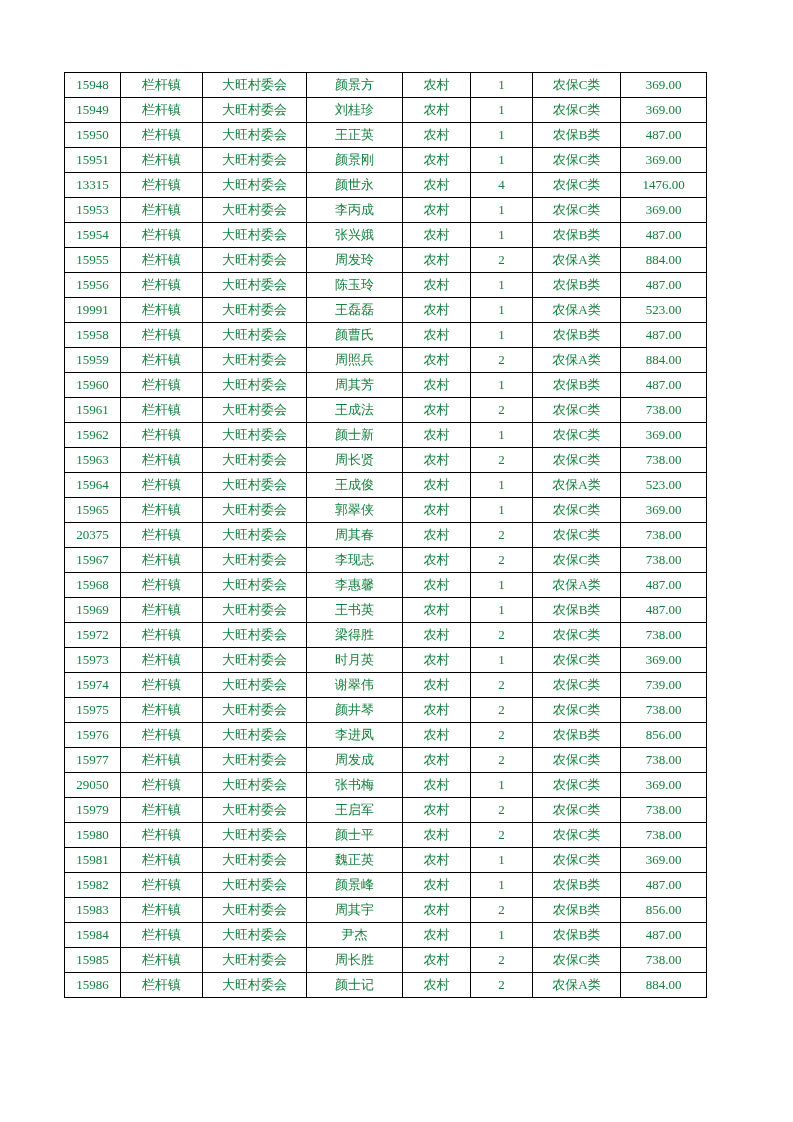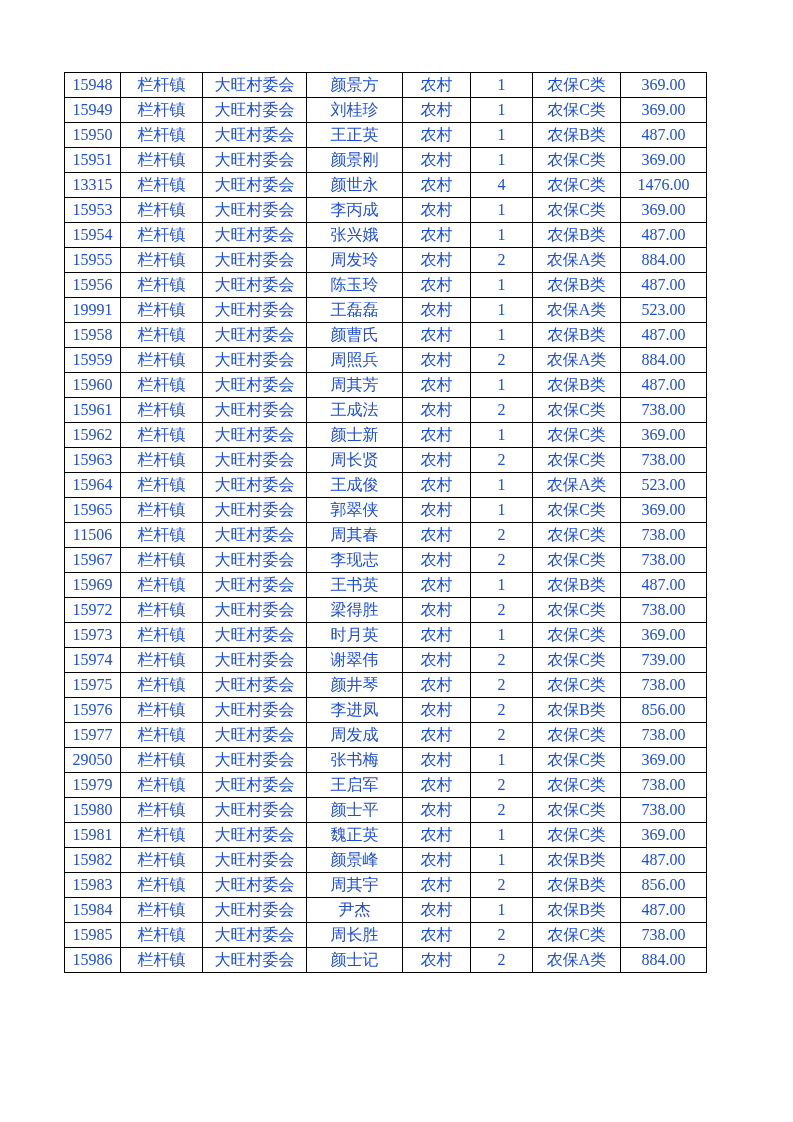--- a/index.html
+++ b/index.html
@@ -16,22 +16,22 @@
     height: 1122px;
     background: #ffffff;
     overflow: hidden;
   }
   table.records {
     position: absolute;
     left: 64px;
     top: 72px;
     border-collapse: collapse;
     table-layout: fixed;
-    font-size: 16px;
-    color: #1d4ed8;
+    font-size: 13px;
+    color: #15803d;
     border-radius: 15px;
   }
   table.records td {
     border: 1px solid #000000;
     height: 24px;
     padding: 0 2px;
     text-align: center;
     vertical-align: middle;
     white-space: nowrap;
     overflow: hidden;
@@ -235,38 +235,48 @@
           <td>15965</td>
           <td>栏杆镇</td>
           <td>大旺村委会</td>
           <td>郭翠侠</td>
           <td>农村</td>
           <td>1</td>
           <td>农保C类</td>
           <td>369.00</td>
         </tr>
         <tr>
-          <td>11506</td>
+          <td>20375</td>
           <td>栏杆镇</td>
           <td>大旺村委会</td>
           <td>周其春</td>
           <td>农村</td>
           <td>2</td>
           <td>农保C类</td>
           <td>738.00</td>
         </tr>
         <tr>
           <td>15967</td>
           <td>栏杆镇</td>
           <td>大旺村委会</td>
           <td>李现志</td>
           <td>农村</td>
           <td>2</td>
           <td>农保C类</td>
           <td>738.00</td>
+        </tr>
+        <tr>
+          <td>15968</td>
+          <td>栏杆镇</td>
+          <td>大旺村委会</td>
+          <td>李惠馨</td>
+          <td>农村</td>
+          <td>1</td>
+          <td>农保A类</td>
+          <td>487.00</td>
         </tr>
         <tr>
           <td>15969</td>
           <td>栏杆镇</td>
           <td>大旺村委会</td>
           <td>王书英</td>
           <td>农村</td>
           <td>1</td>
           <td>农保B类</td>
           <td>487.00</td>

